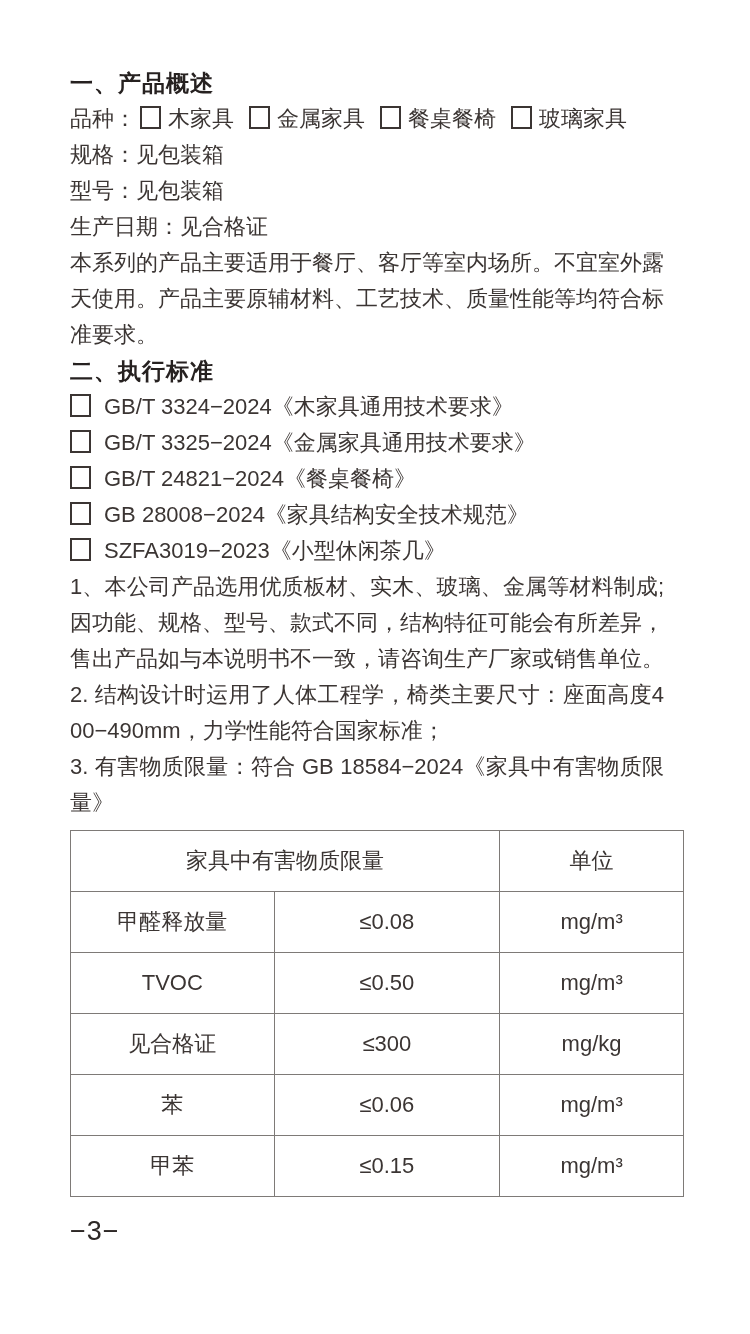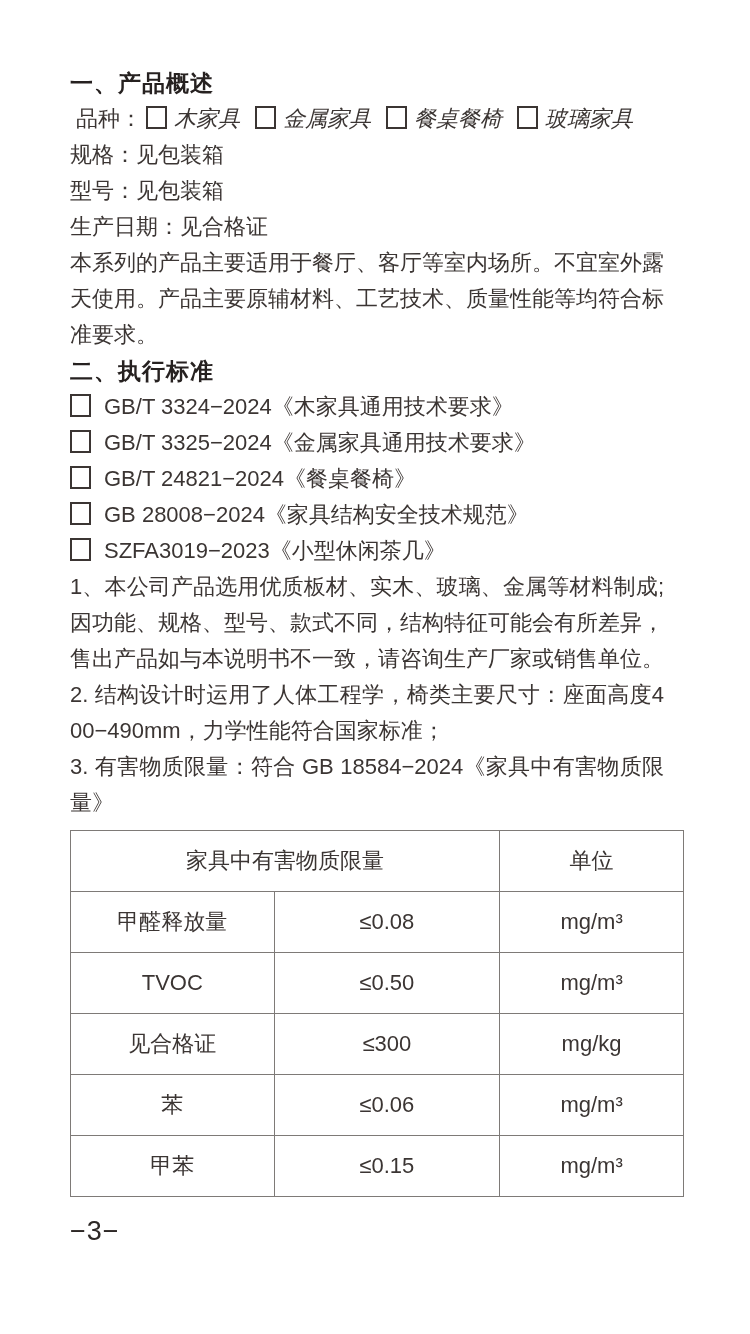--- a/index.html
+++ b/index.html
@@ -30,23 +30,23 @@
     text-justify:inter-ideograph;
     word-break:break-all;
   }
   .checkbox {
     display:inline-block;
     width:21px; height:23px;
     border:2px solid #3b3533;
     background:#ffffff;
     vertical-align:-3px;
   }
-  .option { margin-right:15px;font-style:italic; }
+  .option { margin-right:15px; }
   .option .checkbox { margin-right:7px; }
-  .cat-label { margin-right:4px;margin-left:6px; }
+  .cat-label { margin-right:4px; }
   .std-line .checkbox { margin-right:13px; }
   .section-standards { }
   table.limits {
     border-collapse:collapse;
     table-layout:fixed;
     width:614px;
     margin-top:9px;
     color:#3b3533;
   }
   table.limits td {

